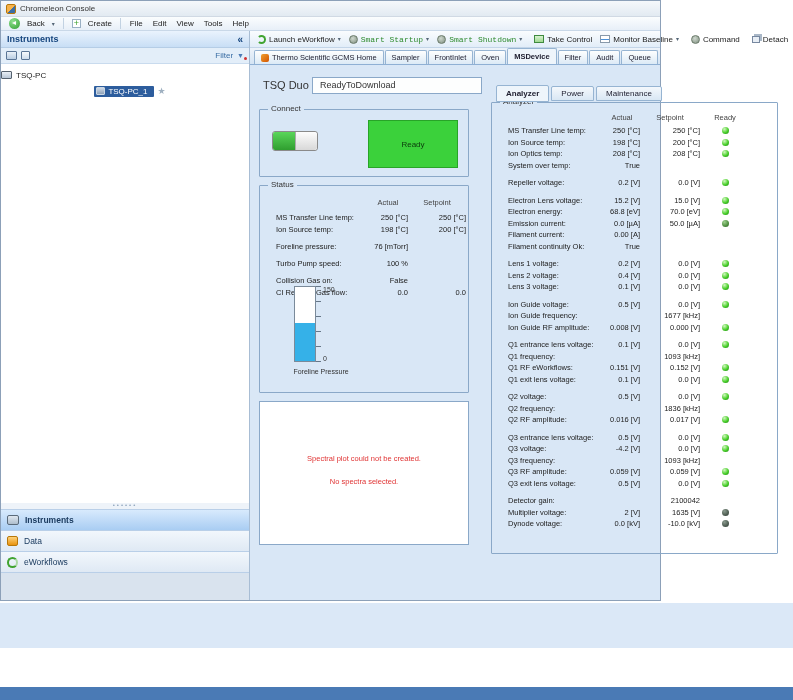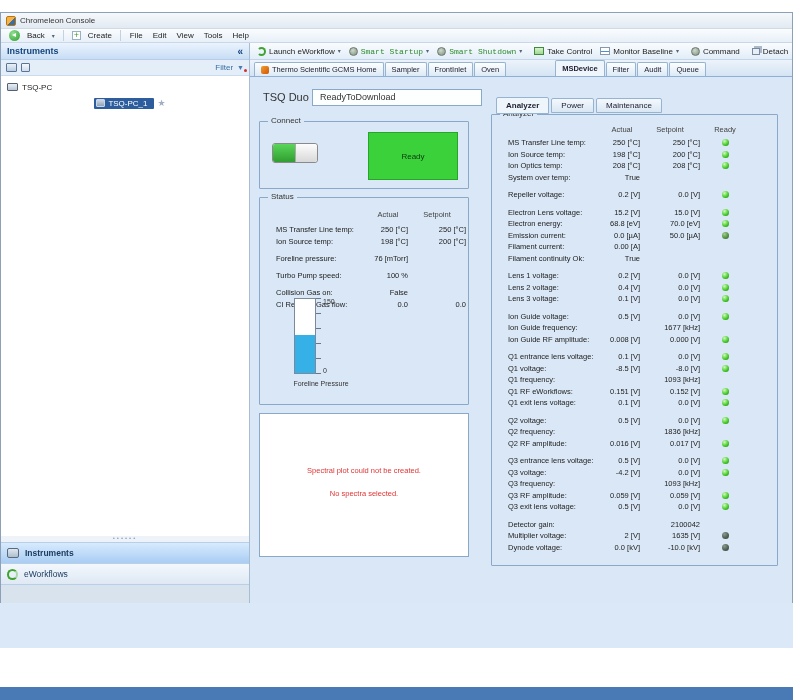--- a/index.html
+++ b/index.html
@@ -1,20 +1,20 @@
 <!DOCTYPE html>
 <html style="--content_bg: #d9e7f6; --ready_green: #3bd13b; --selection_blue: #2d5d9d; --gauge_blue: #35b1e8; --error_red: #e03434; --bottom_bar_blue: #4a7ab5;"><head>
 <meta charset="utf-8">
 <style>
   html,body{margin:0;padding:0;background:#fff;}
   *{box-sizing:border-box;}
   .screen{position:relative;width:793px;height:700px;background:#fff;font-family:"Liberation Sans",sans-serif;overflow:hidden;cursor:default;}
 
   
-  .app{position:absolute;left:0;top:12px;width:793px;height:601px;background:#d946ef;border:1px solid #8ca0b8;}
+  .app{position:absolute;left:0;top:0;width:661px;height:601px;background:#d946ef;border:1px solid #8ca0b8;}
   .titlebar{height:16px;display:flex;align-items:center;gap:4px;padding:0 5px;background:linear-gradient(#f5f8fb,#e2eaf2);border-bottom:1px solid #d0d9e4;font-size:8px;color:#333;}
   .app-icon{width:10px;height:10px;border-radius:2px;background:linear-gradient(135deg,#f7b24a 0 55%,#3a6ea5 55% 100%);border:1px solid #b87708;}
   .menubar{height:14px;display:flex;align-items:center;gap:2px;padding:0 4px;background:linear-gradient(#fbfdfe,#e7eff8);border-bottom:1px solid #c9d8e8;font-size:8px;color:#222;}
   .menu-btn{display:flex;align-items:center;gap:7px;padding:0 4px;height:13px;border-radius:2px;}
   .menu-item{padding:0 5px;height:13px;line-height:13px;}
   .back-icon{width:11px;height:11px;border-radius:50%;background:radial-gradient(circle at 35% 30%,#8fe08f,#2f9e2f);position:relative;}
   .back-icon::after{content:"";position:absolute;left:3px;top:3px;border-top:2.5px solid transparent;border-bottom:2.5px solid transparent;border-right:4px solid #fff;}
   .create-icon{width:9px;height:9px;background:#fff;border:1px solid #9ab0c4;position:relative;font-size:9px;line-height:7px;color:#3fa32f;text-align:center;}
   .create-icon::after{content:"+";}
   .vsep{width:1px;height:11px;background:#c2d2e2;margin:0 2px;}
@@ -26,21 +26,21 @@
   .sidebar{width:249px;display:flex;flex-direction:column;border-right:1px solid #a8bdd4;background:#fff;}
   .panel-header{height:17px;display:flex;align-items:center;justify-content:space-between;padding:0 6px;background:linear-gradient(#eaf3fd,#c8def5);border-bottom:1px solid #b5cde6;font-size:9px;font-weight:bold;color:#15457e;}
   .collapse{font-size:10px;color:#15457e;}
   .panel-toolbar{height:16px;display:flex;align-items:center;gap:4px;padding:0 5px;background:#e3eef9;border-bottom:1px solid #c9dbee;}
   .pt-icon{width:11px;height:9px;border:1px solid #5a7596;background:linear-gradient(#eaf1f8,#b9cde2);border-radius:1px;}
   .pt-icon.small{width:9px;height:9px;background:linear-gradient(#f6f9fc,#cfdded);}
   .filter-label{margin-left:auto;font-size:8px;color:#3a6ea5;}
   .funnel{font-size:7px;color:#4a7ab5;position:relative;line-height:1;}
   .funnel::after{content:"";position:absolute;right:-3px;bottom:-1px;width:3px;height:3px;border-radius:50%;background:#d03030;}
   .tree{flex:1;background:#fff;padding-top:3px;}
-  .tree-row{display:flex;align-items:center;gap:4px;height:16px;font-size:8px;color:#222;padding-left:6px;}
+  .tree-row{display:flex;align-items:center;gap:4px;height:16px;font-size:8px;color:#222;}
   .tree-row.child{padding-left:10px;justify-content:center;}
   .icon-computer{width:11px;height:8px;border:1px solid #55616e;background:linear-gradient(#e8eef5,#b8c6d6);border-radius:1px;}
   .sel{display:inline-flex;align-items:center;gap:3px;background:var(--selection_blue,#2d5d9d);color:#fff;padding:1px 6px 1px 2px;border-radius:1px;}
   .icon-instrument{width:9px;height:8px;border:1px solid #c9d6e4;background:linear-gradient(#cfd9e6,#8fa3ba);border-radius:1px;}
   .star{color:#9fb0c0;font-size:9px;line-height:1;}
   .grip{height:6px;text-align:center;font-size:6px;line-height:5px;color:#8fa5bd;background:#eef3f9;letter-spacing:2px;}
   .nav-item{display:flex;align-items:center;gap:6px;height:21px;padding-left:6px;font-size:8.5px;color:#1c3c60;border-top:1px solid #b9cfe8;background:linear-gradient(#f2f7fc,#dfe9f4);}
   .nav-item.active{background:linear-gradient(#d8eafd,#a9cdf3);font-weight:bold;}
   .nav-icon{display:inline-block;}
   .ic-instruments{width:12px;height:10px;border:1px solid #5a6a7a;background:linear-gradient(#dfe7f0,#aebecd);border-radius:2px;}
@@ -57,21 +57,21 @@
   .ic{display:inline-block;}
   .ic-launch{width:9px;height:9px;border:2px solid #3fa32f;border-radius:50%;border-left-color:transparent;}
   .ic-gear{width:9px;height:9px;border-radius:50%;background:radial-gradient(circle at 40% 35%,#cfd8cf,#7e8e7e);border:1px solid #6a7a6a;}
   .ic-screen{width:10px;height:8px;border:1px solid #3f8a3f;background:linear-gradient(#d8f2d0,#9ed88f);}
   .ic-chart{width:10px;height:8px;border:1px solid #8899aa;background:linear-gradient(#fff 55%,#4a90d9 55%,#4a90d9 70%,#fff 70%);}
   .ic-detach{width:8px;height:7px;border:1px solid #7788a0;background:#e8eef5;box-shadow:2px -2px 0 #aab8c8;}
   .ic-doc{width:7px;height:9px;border:1px solid #8899aa;background:#fff;}
 
   .tabbar{height:17px;display:flex;align-items:flex-end;gap:1px;padding:2px 0 0 4px;background:linear-gradient(#edf3fa,#d4e4f4);border-bottom:1px solid #8fb0d4;}
   .tab{display:flex;align-items:center;gap:3px;height:14px;padding:0 6px;font-size:7.5px;color:#223;background:linear-gradient(#fdfefe,#dceaf6);border:1px solid #96b4d2;border-bottom:none;border-radius:2px 2px 0 0;white-space:nowrap;}
-  .tab.active{background:#eef5fb;height:16px;font-weight:bold;margin-left:48px;}
+  .tab.active{background:#eef5fb;height:16px;font-weight:bold;}
   .tab-icon{display:none;width:8px;height:8px;border-radius:2px;background:linear-gradient(135deg,#f0a030,#d35400);}
   .tab.hasicon .tab-icon{display:inline-block;}
 
   .content{position:relative;flex:1;background:var(--content_bg,#d9e7f6);}
 
   .device-name{position:absolute;left:13px;top:14px;font-size:11px;color:#333;}
   .state-box{position:absolute;left:62px;top:12px;width:170px;height:17px;background:#fdfefe;border:1px solid #8aa8c8;font-size:9px;line-height:15px;padding-left:7px;color:#333;}
 
   .group{position:absolute;border:1px solid #8aa8c8;border-radius:1px;padding-left:8px;}
   .legend{position:absolute;top:-5px;left:8px;background:var(--content_bg,#d9e7f6);padding:0 3px;font-size:8px;color:#333;line-height:1;}
@@ -196,20 +196,24 @@
           </div>
         </div>
         <div class="grip">••••••</div>
         <div>
 
             <div class="nav-item active">
               <span class="nav-icon ic-instruments"></span>
               <span>Instruments</span>
             </div>
 
+            <div class="nav-item">
+              <span class="nav-icon ic-data"></span>
+              <span>Data</span>
+            </div>
 
             <div class="nav-item">
               <span class="nav-icon ic-eworkflows"></span>
               <span>eWorkflows</span>
             </div>
           </div>
         <div class="nav-filler"></div>
       </div>
 
       <div class="main">
@@ -547,28 +551,20 @@
 
                 <div class="a-row gap">
                   <span class="a-label">Q1 entrance lens voltage:</span>
                   <span class="a-actual">0.1 [V]</span>
                   <span class="a-setpoint">0.0 [V]</span>
                   <span class="a-ready">
                     <span class="a-led green"></span>
                   </span>
                 </div>
 
-                <div class="a-row">
-                  <span class="a-label">Q1 voltage:</span>
-                  <span class="a-actual">-8.5 [V]</span>
-                  <span class="a-setpoint">-8.0 [V]</span>
-                  <span class="a-ready">
-                    <span class="a-led green"></span>
-                  </span>
-                </div>
 
                 <div class="a-row">
                   <span class="a-label">Q1 frequency:</span>
                   <span class="a-actual"></span>
                   <span class="a-setpoint">1093 [kHz]</span>
                   <span class="a-ready">
                     <span class="a-led noled"></span>
                   </span>
                 </div>
 

